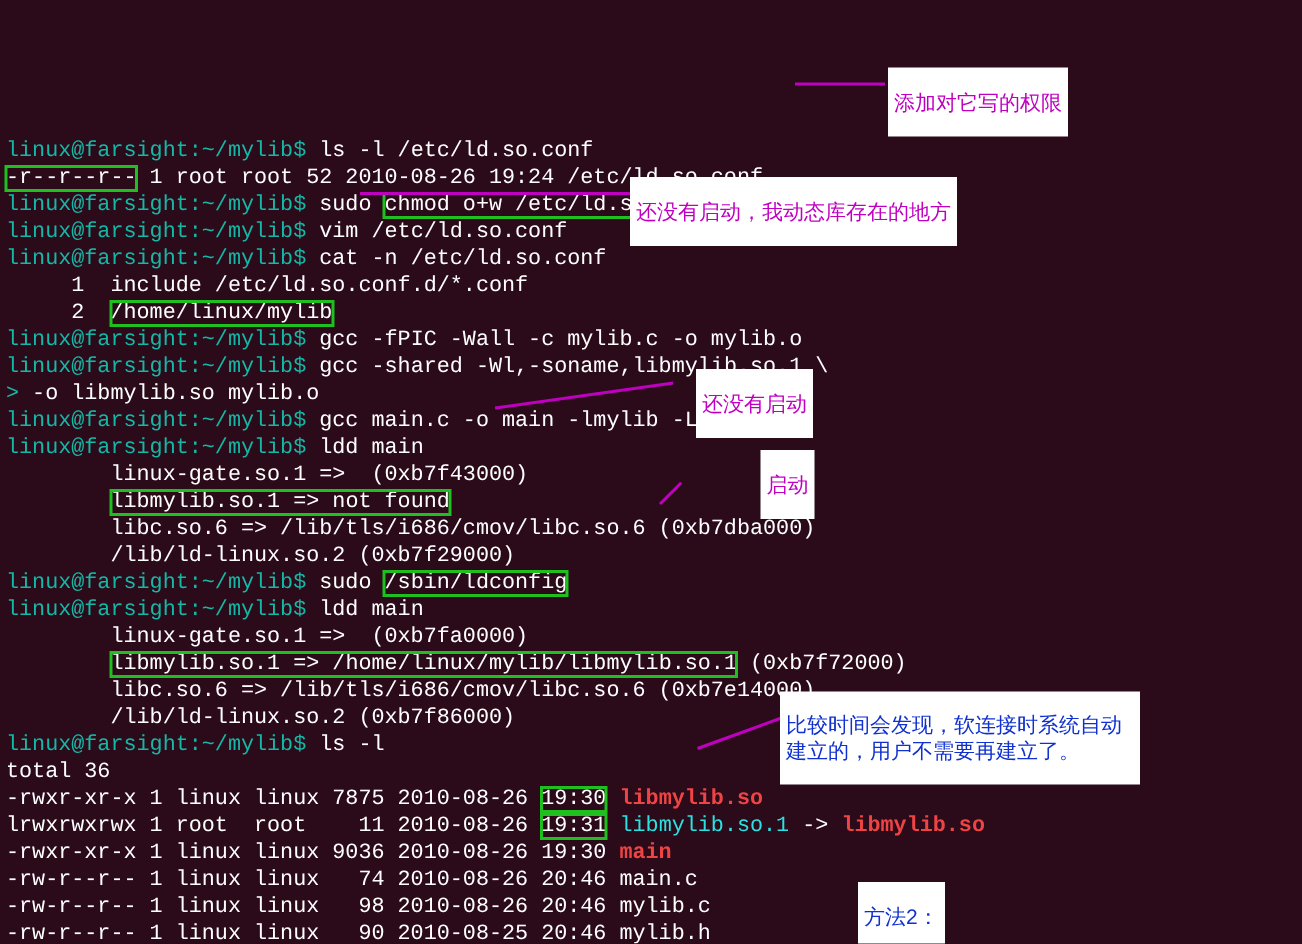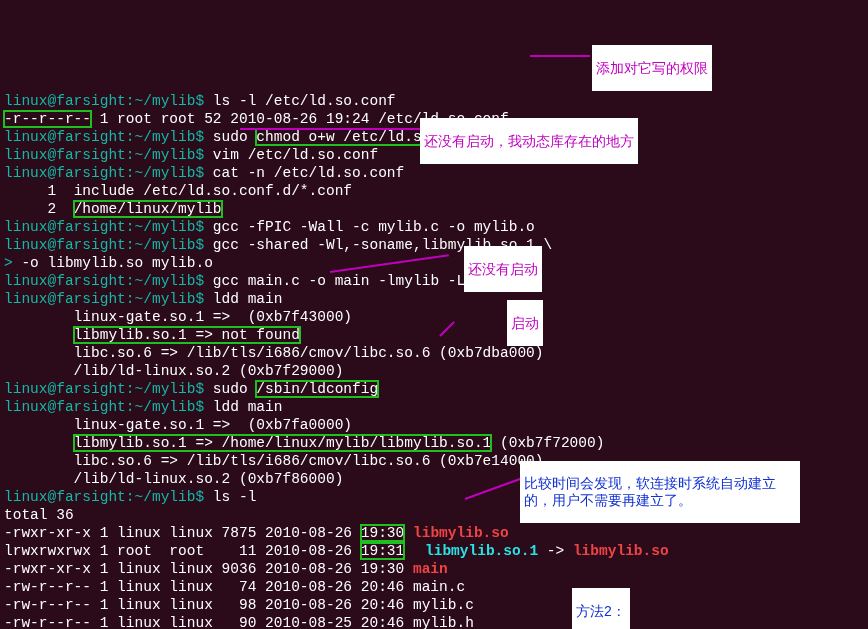--- a/index.html
+++ b/index.html
@@ -12,21 +12,21 @@
     padding: 2px 4px;
     white-space: pre;
     width: 868px;
     height: 629px;
     overflow: hidden;
     position: relative;
   }
   .line { position: relative; }
   .prompt   { color: #14b8a6; }
   .grn      { color: #ef4444; font-weight: bold; }
-  .cyn      { color: #2ae2e2; font-weight: bold; margin-left: 12px; }
+  .cyn      { color: #2ae2e2; font-weight: normal; }
   .boxg { outline: 2px solid #1fbf1f; outline-offset: -1px; }
   .ann {
     position: absolute;
     background: #ffffff;
     color: #c000c0;
     font-family: Liberation Sans, sans-serif;
     font-size: 14px;
     padding: 14px 4px;
     white-space: nowrap;
   }
@@ -53,18 +53,18 @@
 <div class="mgline" style="left:240px; top:128px; width:180px;"></div>
 <div class="ann" style="left:420px; top:118px;">还没有启动，我动态库存在的地方</div>
 
 <div class="mgline" style="left:330px; top:271px; width:120px; transform: rotate(-8deg);"></div>
 <div class="ann" style="left:448px; top:246px;margin-left:16px;">还没有启动</div>
 
 <div class="mgline" style="left:440px; top:335px; width:20px; transform: rotate(-45deg);"></div>
 <div class="ann" style="left:460px; top:300px;margin-left:47px;">启动</div>
 
 <div class="mgline" style="left:465px; top:498px; width:60px; transform: rotate(-20deg);"></div>
-<div class="ann blue" style="left:520px; top:461px; width:280px; white-space:normal; line-height:17px;">比较时间会发现，软连接时系统自动建立的，用户不需要再建立了。</div>
+<div class="ann blue" style="left:520px; top:461px; width:240px; white-space:normal; line-height:17px;">比较时间会发现，软连接时系统自动建立的，用户不需要再建立了。</div>
 
 <div class="ann blue" style="left:572px; top:588px;">方法2：</div>
 
 
 
 
 </body></html>

